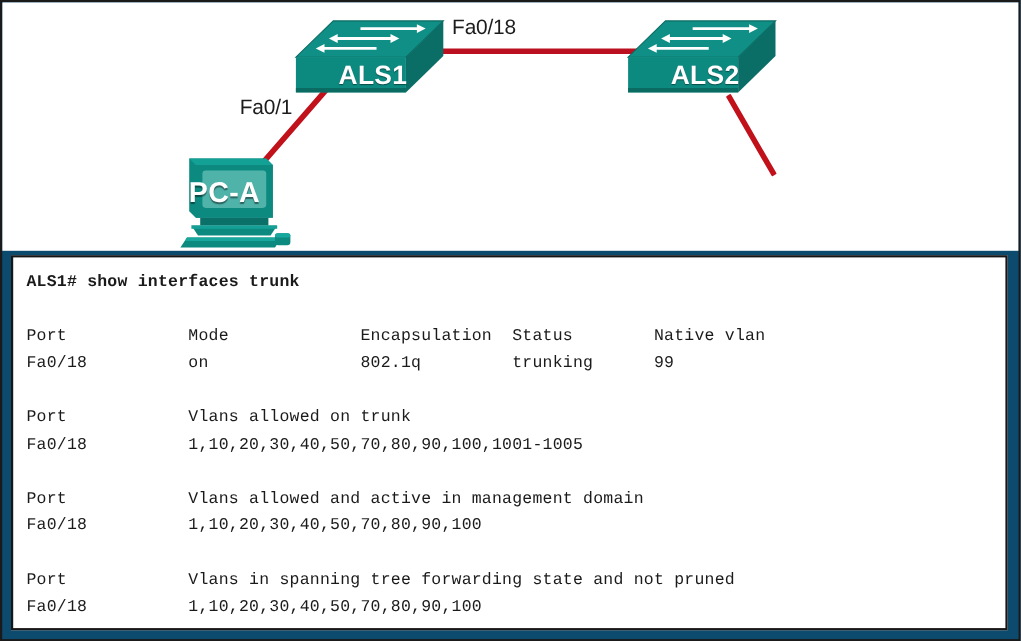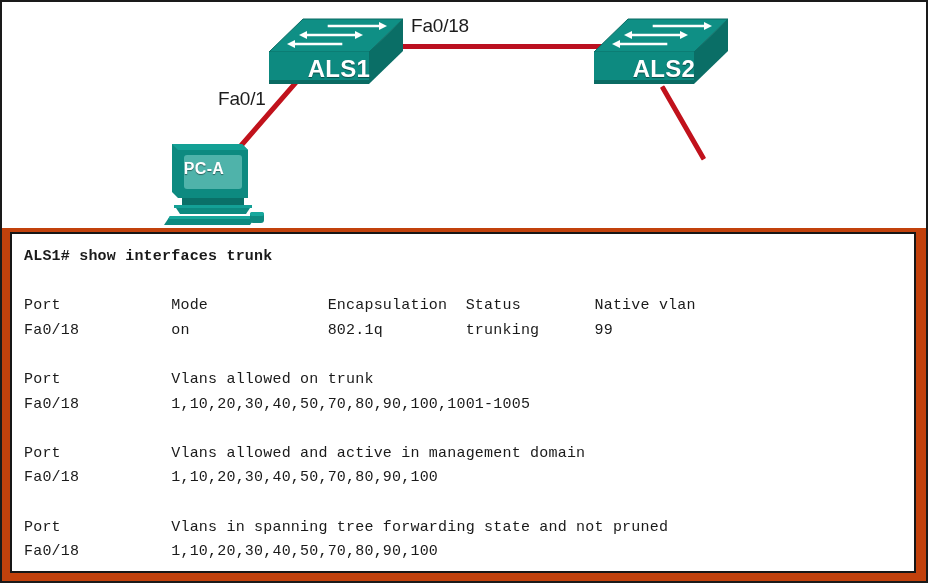--- a/index.html
+++ b/index.html
@@ -8,21 +8,21 @@
     padding: 0;
     background: #ffffff;
   }
   body {
     font-family: "Liberation Sans", sans-serif;
   }
   #screen {
     position: relative;
     width: 928px;
     height: 583px;
-    background: #c2410c;
+    background: #0c4a6e;
     box-sizing: border-box;
     border: 2px solid #1a1a1a;
     overflow: hidden;
   }
 
   
   #topology {
     position: absolute;
     left: 0;
     top: 0;
@@ -78,21 +78,21 @@
     position: absolute;
     width: 110px;
     height: 92px;
   }
   .pc svg { display: block; }
   .pc .dev-label {
     left: 8px;
     top: 24px;
     width: 72px;
     text-align: center;
-    font-size: 16px;
+    font-size: 26px;
   }
 
   
   #terminal {
     position: absolute;
     left: 8px;
     top: 230px;
     width: 906px;
     height: 341px;
     background: #ffffff;
@@ -150,21 +150,21 @@
         <g fill="#ffffff">
           <polygon points="112,5 120,9 112,13"></polygon>
           <polygon points="40,14 32,18 40,22"></polygon>
           <polygon points="88,14 96,18 88,22"></polygon>
           <polygon points="28,23 20,27 28,31"></polygon>
         </g>
       </svg>
       <span class="dev-label">ALS1</span>
     </div>
 
-    <div class="switch" style="left:590px; top:15px;text-decoration:underline;">
+    <div class="switch" style="left:567px; top:15px;text-decoration:underline;">
       <svg width="138" height="74" viewBox="0 0 138 74">
         <polygon points="36,2 136,2 102,35 2,35" fill="#0f8f85"></polygon>
         <polygon points="36,2 136,2 102,35 2,35" fill="none" stroke="#0a6b63" stroke-width="1"></polygon>
         <rect x="2" y="35" width="100" height="32" fill="#0d8a80"></rect>
         <polygon points="102,35 136,2 136,34 102,67" fill="#0a6e66"></polygon>
         <rect x="2" y="63" width="100" height="4" fill="#0a6b63"></rect>
         <g stroke="#ffffff" stroke-width="2.6" fill="none" stroke-linecap="square">
           <line x1="62" y1="9" x2="112" y2="9"></line>
           <line x1="40" y1="18" x2="88" y2="18"></line>
           <line x1="28" y1="27" x2="74" y2="27"></line>

